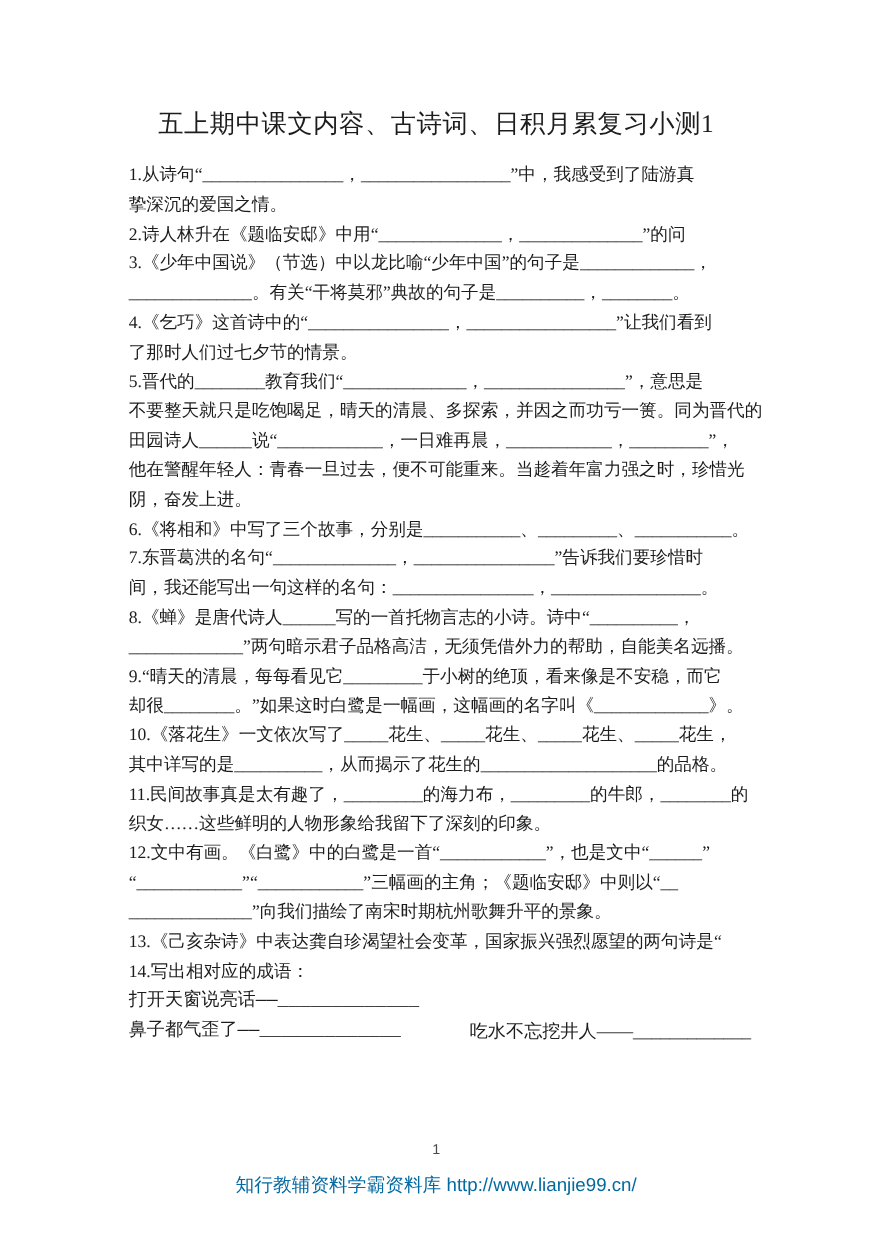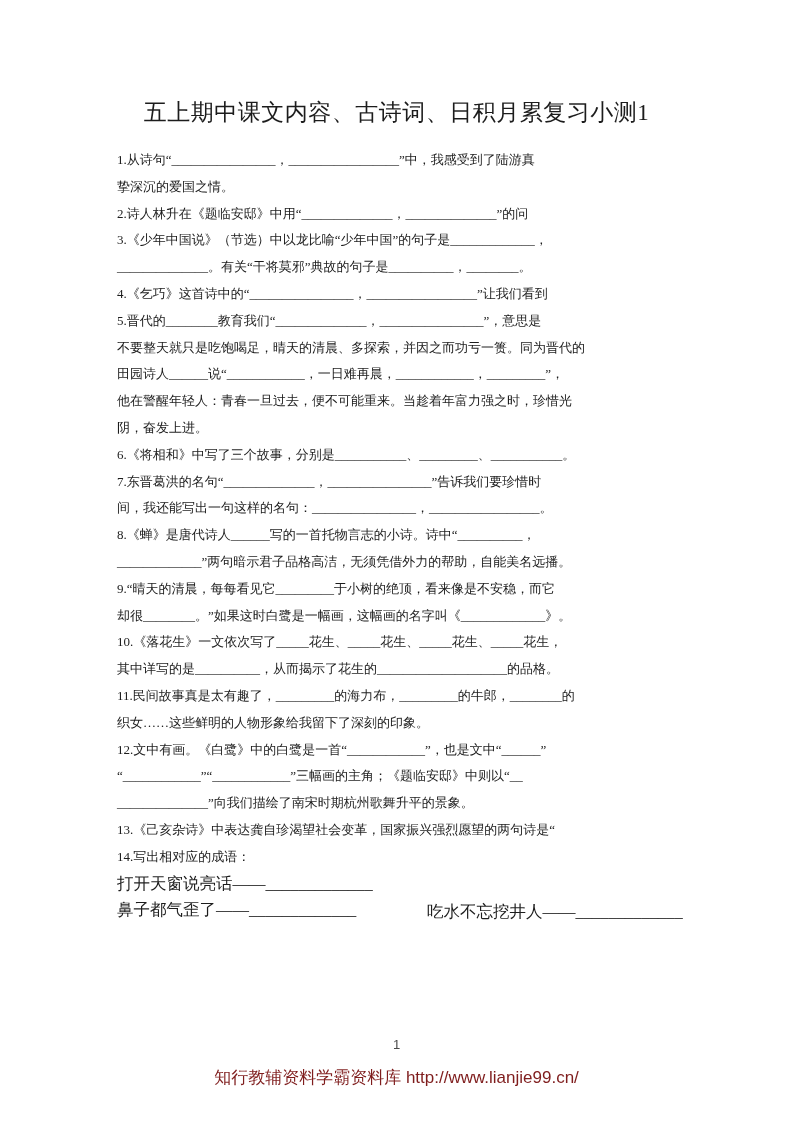--- a/index.html
+++ b/index.html
@@ -23,67 +23,68 @@
     margin: 0;
     letter-spacing: 0.5px;
   }
   .body-text {
     position: absolute;
     top: 147px;
     left: 117px;
     width: 582px;
   }
   .line {
-    font-size: 13px;
+    font-size: 16px;
     line-height: 26.8px;
     height: 26.8px;
     white-space: nowrap;
   }
   .idiom-row {
     display: flex;
     font-size: 16.5px;
     line-height: 26.8px;
     height: 26.8px;
     white-space: nowrap;
   }
-  .idiom-left { width: 310px; }
+  .idiom-left { width: 310px; font-family: Liberation Mono, monospace; }
   .idiom-right { flex: 1; margin-top: 28px; }
   .page-number {
     position: absolute;
     top: 1037px;
     left: 0;
     width: 100%;
     text-align: center;
     font-size: 13px;
     color: #4a4a4a;
     font-family: "Liberation Sans", "DejaVu Sans", sans-serif;
   }
   .footer-line {
     position: absolute;
     top: 1066px;
     left: 0;
     width: 100%;
     text-align: center;
     font-size: 17px;
-    color: #7f1d1d;
+    color: #0369a1;
     font-family: "Liberation Sans", "DejaVu Sans", sans-serif;
   }
 </style>
 </head>
 <body>
 
 <div class="page">
   <h1 class="title">五上期中课文内容、古诗词、日积月累复习小测1</h1>
   <div class="body-text" id="body-text">
       <div class="line">1.从诗句“________________，_________________”中，我感受到了陆游真</div>
       <div class="line">挚深沉的爱国之情。</div>
       <div class="line">2.诗人林升在《题临安邸》中用“______________，______________”的问</div>
       <div class="line">3.《少年中国说》（节选）中以龙比喻“少年中国”的句子是_____________，</div>
       <div class="line">______________。有关“干将莫邪”典故的句子是__________，________。</div>
       <div class="line">4.《乞巧》这首诗中的“________________，_________________”让我们看到</div>
+      <div class="line">了那时人们过七夕节的情景。</div>
       <div class="line">5.晋代的________教育我们“______________，________________”，意思是</div>
       <div class="line">不要整天就只是吃饱喝足，晴天的清晨、多探索，并因之而功亏一篑。同为晋代的</div>
       <div class="line">田园诗人______说“____________，一日难再晨，____________，_________”，</div>
       <div class="line">他在警醒年轻人：青春一旦过去，便不可能重来。当趁着年富力强之时，珍惜光</div>
       <div class="line">阴，奋发上进。</div>
       <div class="line">6.《将相和》中写了三个故事，分别是___________、_________、___________。</div>
       <div class="line">7.东晋葛洪的名句“______________，________________”告诉我们要珍惜时</div>
       <div class="line">间，我还能写出一句这样的名句：________________，_________________。</div>
       <div class="line">8.《蝉》是唐代诗人______写的一首托物言志的小诗。诗中“__________，</div>
       <div class="line">_____________”两句暗示君子品格高洁，无须凭借外力的帮助，自能美名远播。</div>

